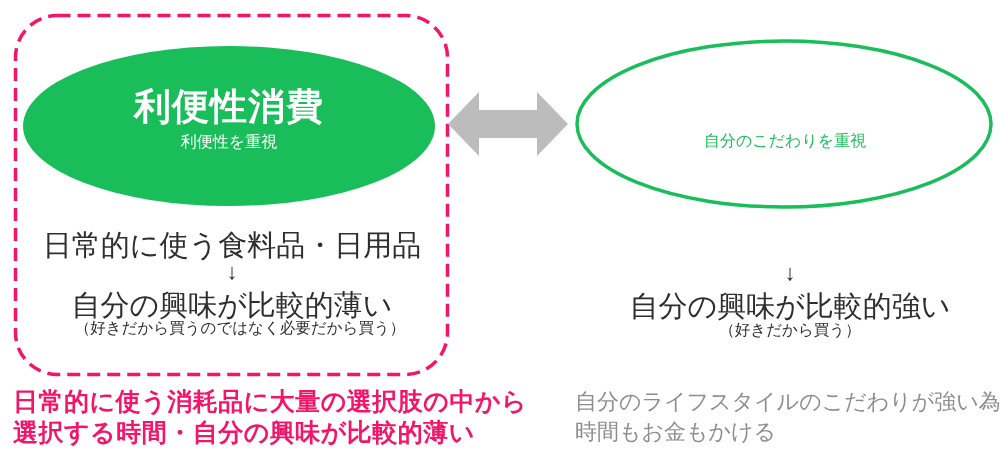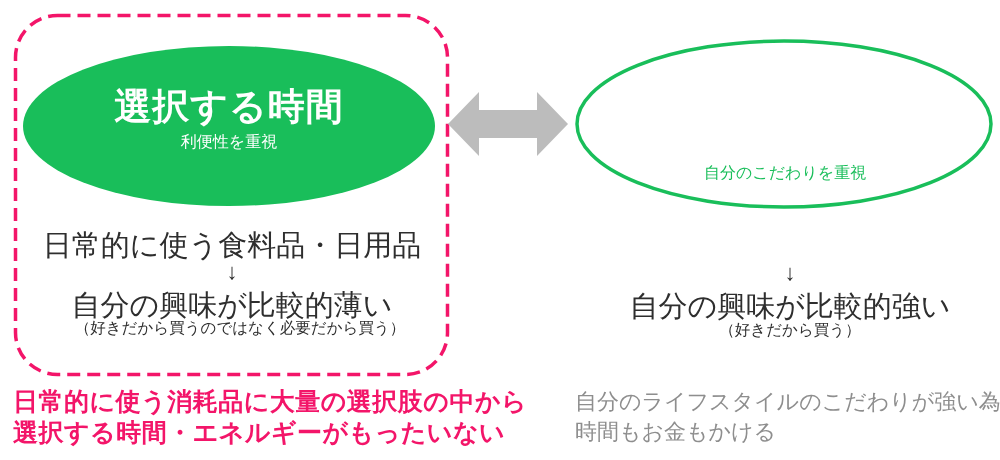--- a/index.html
+++ b/index.html
@@ -68,21 +68,21 @@
     font-size: 22px;
     font-weight: normal;
     line-height: 1.36;
     white-space: nowrap;
   }
 
   
   .pos-left-title     { left: 25px;  top: 88px;  width: 408px; }
   .pos-left-subtitle  { left: 25px;  top: 133px; width: 408px; }
   .pos-right-title    { left: 578px; top: 86px;  width: 414px; }
-  .pos-right-subtitle { left: 578px; top: 132px; width: 414px; margin-top: 32px; }
+  .pos-right-subtitle { left: 578px; top: 132px; width: 414px; }
 
   .pos-left-item   { left: 28px;  top: 229px; width: 408px; }
   .pos-left-arrow  { left: 28px;  top: 261px; width: 408px; }
   .pos-left-result { left: 28px;  top: 289px; width: 408px; }
   .pos-left-note   { left: 36px;  top: 319px; width: 408px; }
 
   .pos-right-item   { left: 580px; top: 229px; width: 420px; }
   .pos-right-arrow  { left: 580px; top: 262px; width: 420px; }
   .pos-right-result { left: 580px; top: 290px; width: 420px; }
   .pos-right-note   { left: 580px; top: 321px; width: 420px; }
@@ -95,37 +95,37 @@
 
 <div class="canvas">
 
   <svg class="shapes" viewBox="0 0 1000 460">
     <rect x="15.5" y="15.5" width="432" height="359" rx="42" ry="42" fill="none" stroke-width="3.5" stroke-dasharray="13 7" stroke="#f31569"></rect>
     <ellipse cx="229" cy="126" rx="206" ry="80" fill="#19be5a"></ellipse>
     <ellipse cx="784" cy="124" rx="207" ry="83" fill="#ffffff" stroke-width="3.5" stroke="#19be5a"></ellipse>
     <polygon points="448,124 479,92 479,110 537,110 537,92 568,124 537,156 537,138 479,138 479,156" fill="#bcbcbc"></polygon>
   </svg>
 
-  <div class="abs centered ellipse-title left-ellipse-text pos-left-title">選択する時間</div>
+  <div class="abs centered ellipse-title left-ellipse-text pos-left-title">利便性消費</div>
   <div class="abs centered ellipse-subtitle left-ellipse-text pos-left-subtitle">利便性を重視</div>
 
   <div class="abs centered ellipse-subtitle right-ellipse-text pos-right-subtitle">自分のこだわりを重視</div>
 
   <div class="abs centered body-line pos-left-item">日常的に使う食料品・日用品</div>
   <div class="abs centered body-arrow pos-left-arrow">↓</div>
   <div class="abs centered body-line pos-left-result">自分の興味が比較的薄い</div>
   <div class="abs centered body-note pos-left-note">（好きだから買うのではなく必要だから買う）</div>
 
   <div class="abs centered body-arrow pos-right-arrow">↓</div>
   <div class="abs centered body-line pos-right-result">自分の興味が比較的強い</div>
   <div class="abs centered body-note pos-right-note">（好きだから買う）</div>
 
   <div class="abs caption-pink pos-left-caption">
     <div>日常的に使う消耗品に大量の選択肢の中から</div>
-    <div>選択する時間・エネルギーがもったいない</div>
+    <div>選択する時間・自分の興味が比較的薄い</div>
   </div>
 
   <div class="abs caption-gray pos-right-caption">
     <div>自分のライフスタイルのこだわりが強い為、</div>
     <div>時間もお金もかける</div>
   </div>
 
 </div>
 
 </body></html>

